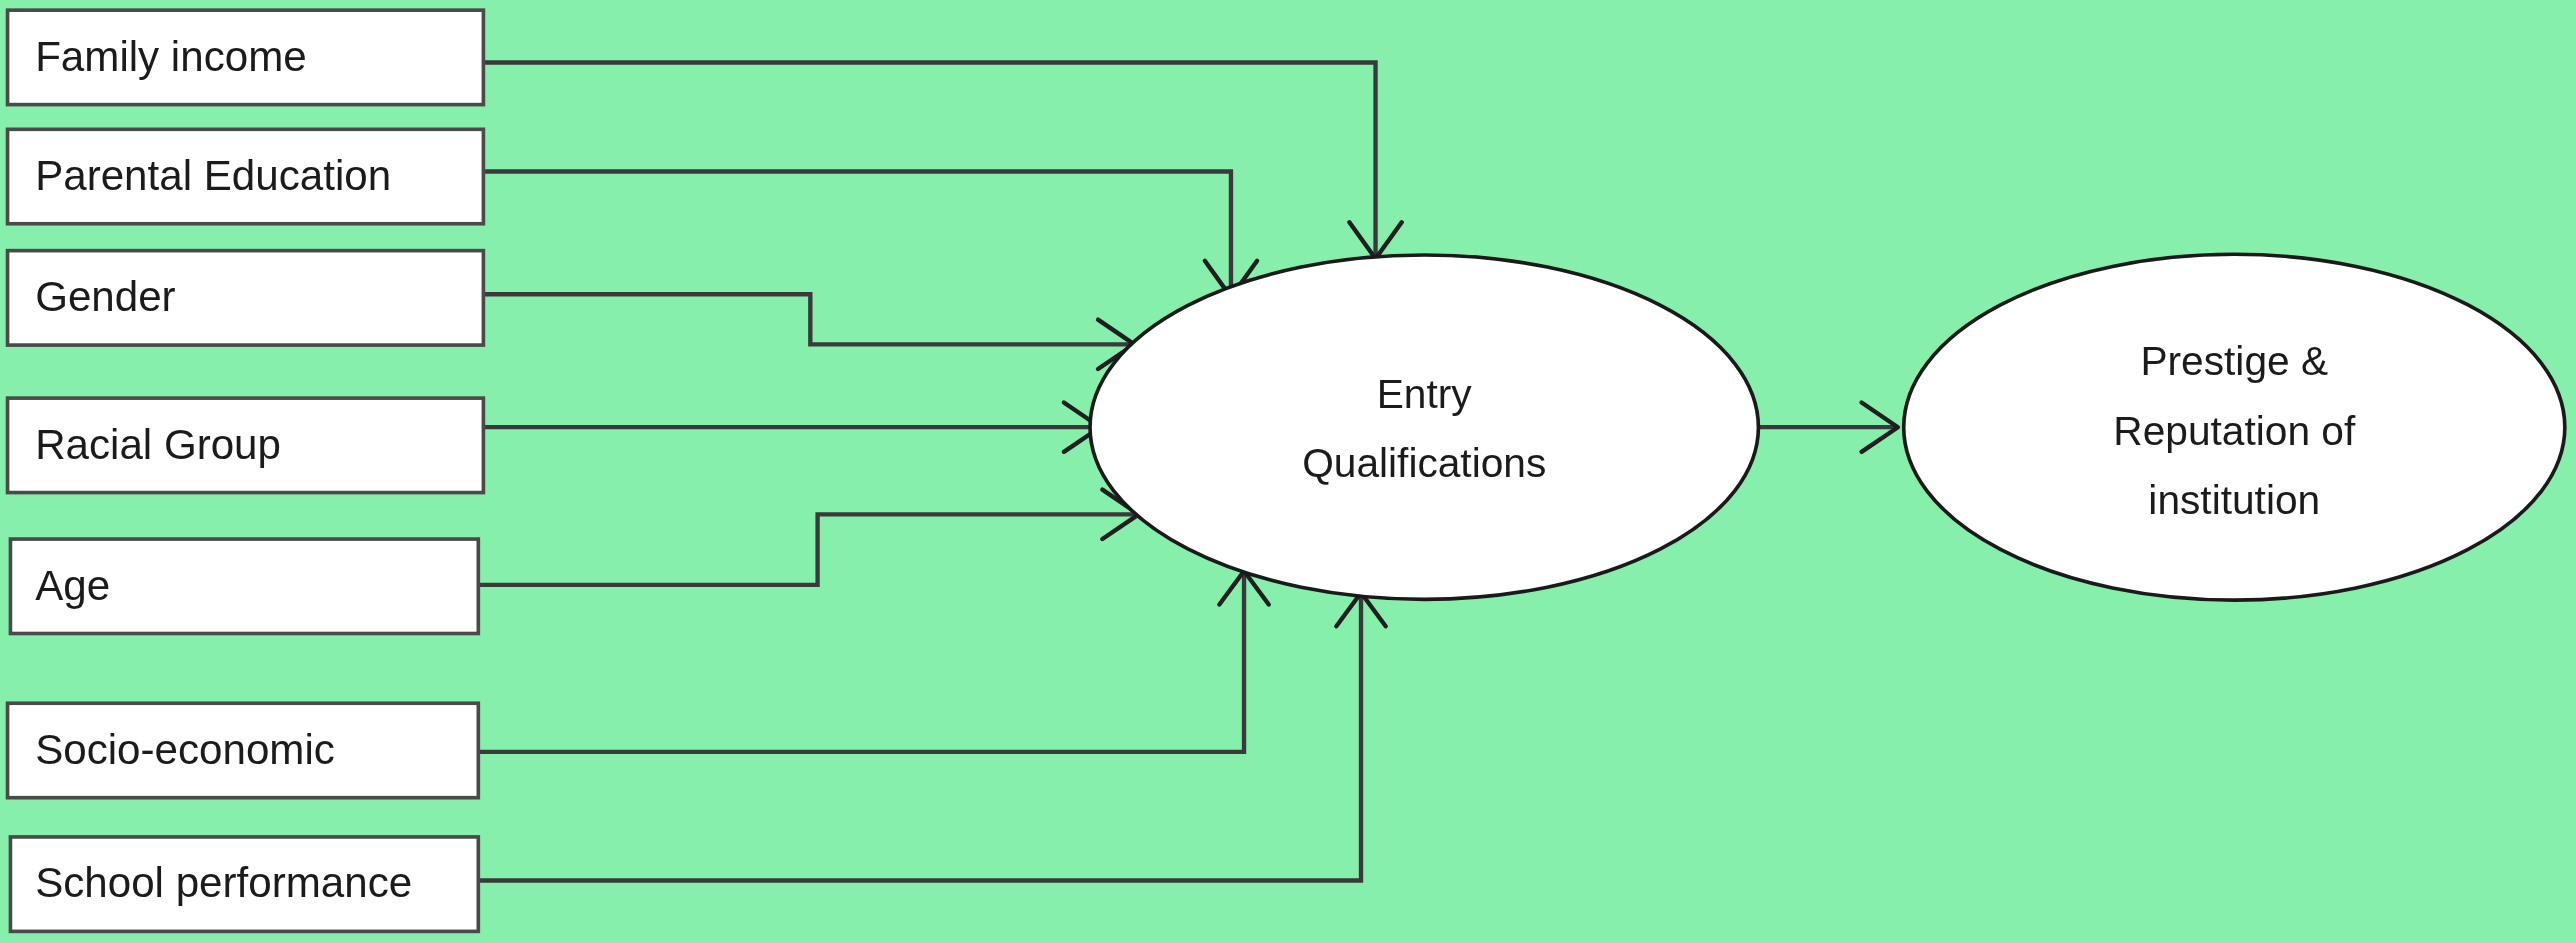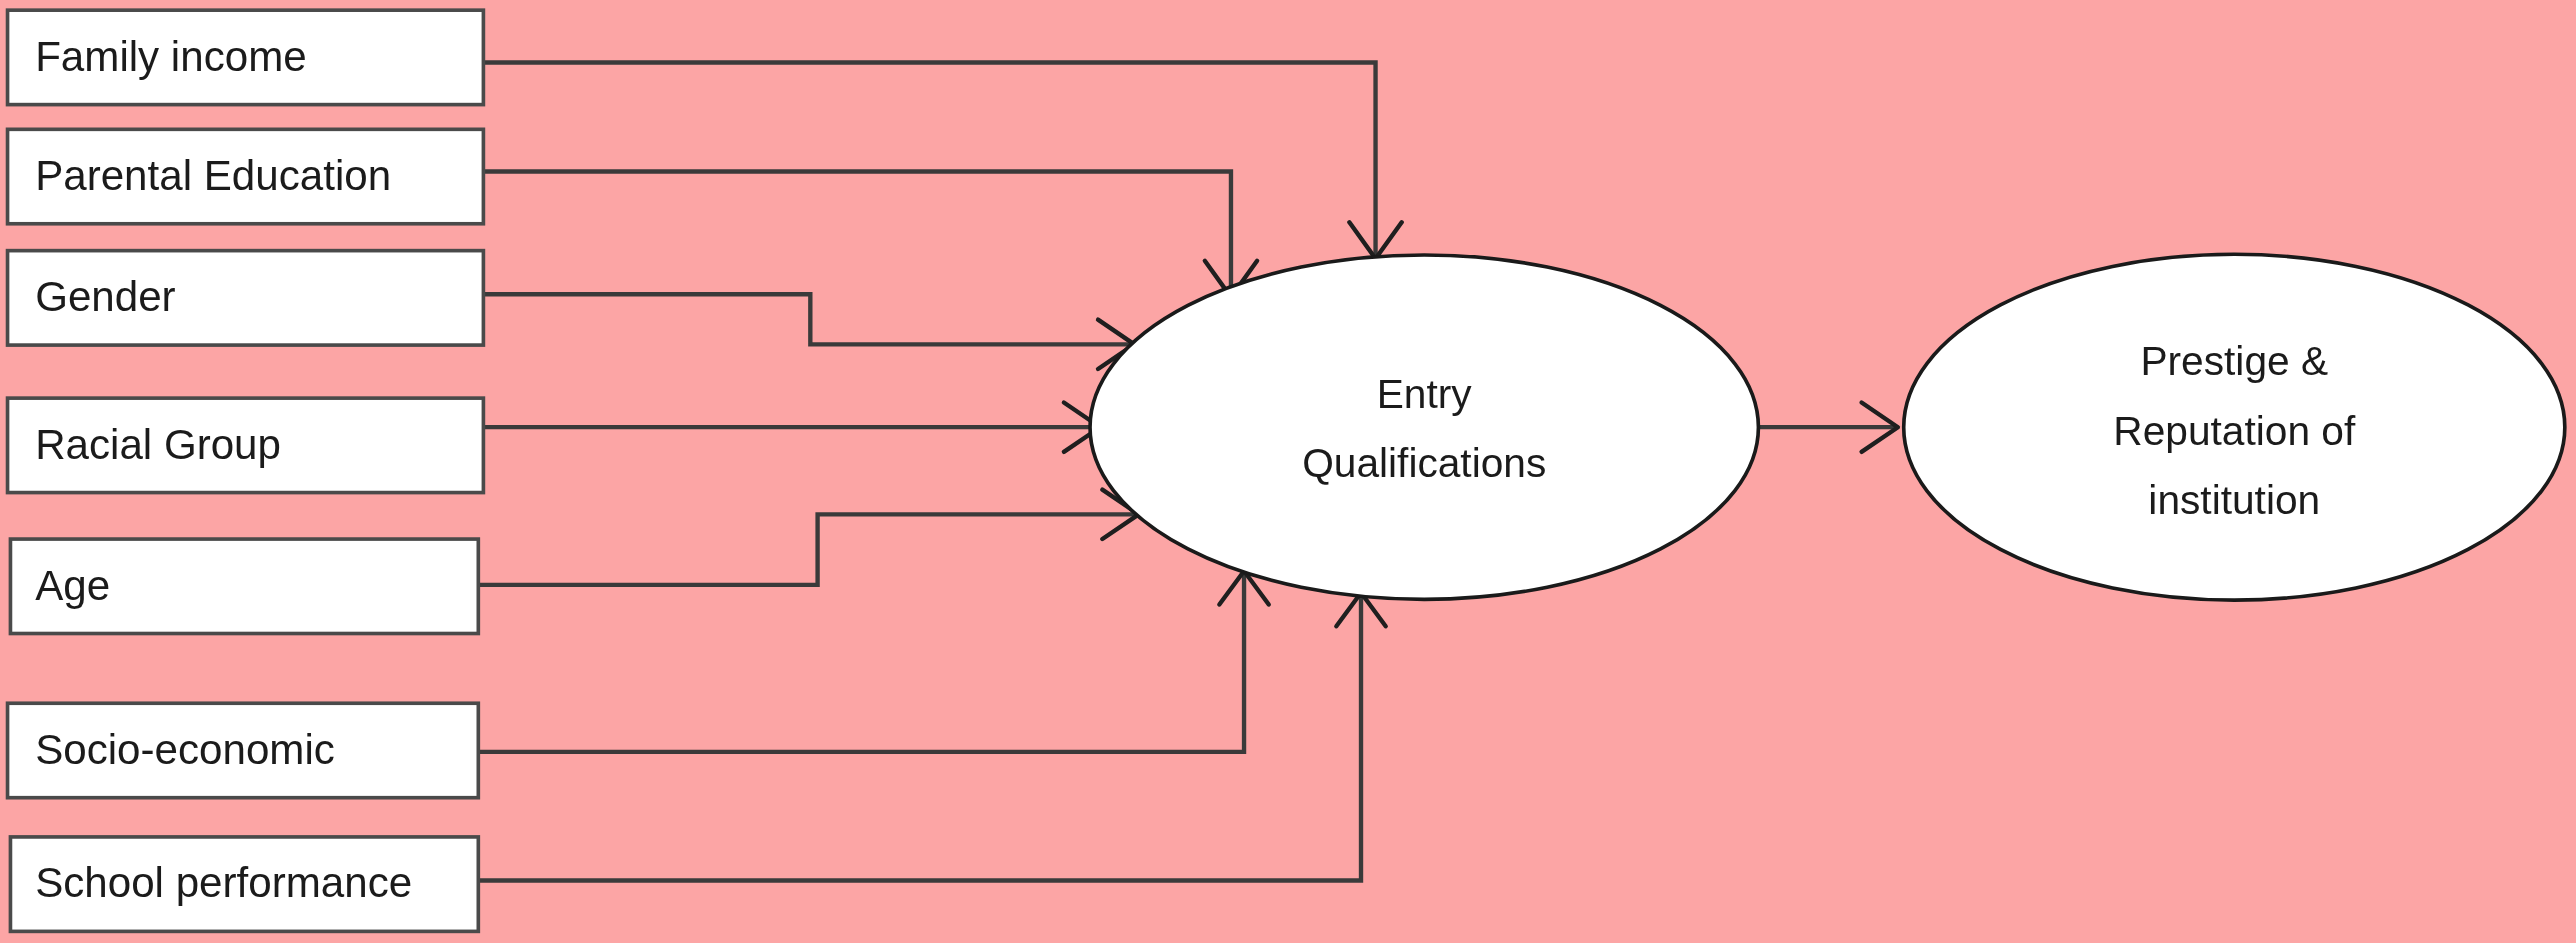--- a/index.html
+++ b/index.html
@@ -7,21 +7,21 @@
     padding: 0;
     background: #ffffff;
   }
   body {
     font-family: "Liberation Sans", sans-serif;
   }
   #diagram-root {
     position: relative;
     width: 2576px;
     height: 943px;
-    background: #fca5a5;
+    background: #86efac;
     overflow: hidden;
   }
   svg.canvas {
     position: absolute;
     top: 0;
     left: 0;
     width: 2576px;
     height: 943px;
     display: block;
   }

